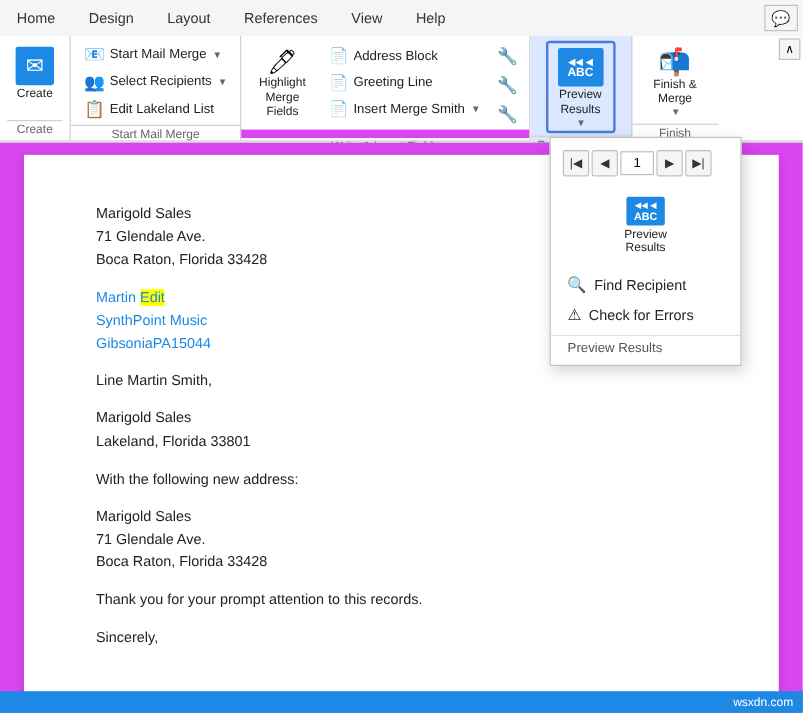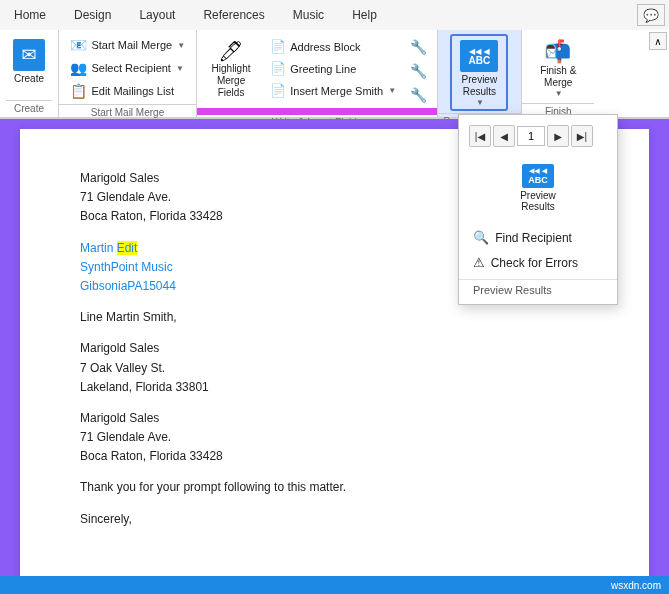--- a/index.html
+++ b/index.html
@@ -39,21 +39,21 @@
 
     .dropdown-preview-btn { display: flex; flex-direction: column; align-items: center; width: 52px; cursor: pointer; margin: 4px auto; padding: 4px; border: 1px solid transparent; border-radius: 3px; }
     .dp-icon { width: 32px; height: 24px; background: #1e88e5; display: flex; flex-direction: column; align-items: center; justify-content: center; color: white; font-size: 9px; border-radius: 2px; }
     .dp-label { font-size: 10px; color: #222; margin-top: 2px; text-align: center; }
 
     .dropdown-item { display: flex; align-items: center; gap: 6px; padding: 5px 14px; cursor: pointer; font-size: 12px; color: #222; }
 
     .dropdown-section-label { font-size: 11px; color: #555; padding: 4px 14px 2px; border-top: 1px solid #e0e0e0; margin-top: 4px; }
 
     
-    .doc-area { background: #8b5cf6; padding: 10px 20px; height: calc(594px - 118px); overflow-y: auto; position: relative; }
+    .doc-area { background: #d946ef; padding: 10px 20px; height: calc(594px - 118px); overflow-y: auto; position: relative; }
     .doc-page { background: #fff; padding: 40px 60px; min-height: 450px; box-shadow: 0 2px 8px rgba(0,0,0,0.15); font-size: 12px; color: #222; line-height: 1.6; }
 
     .doc-line { margin-bottom: 0; }
     .doc-para { margin-bottom: 12px; }
 
     .link-text { color: #1e88e5; }
     .highlight-yellow { background: #ffff00; }
 
     
     .mailings-tab { color: #c0392b; font-weight: 600; border-bottom: 2px solid #c0392b; }
@@ -68,21 +68,21 @@
 <body>
 
 <div class="ribbon">
 
   <div style="display:flex; align-items:stretch; background:#f5f5f5;">
     <div class="tab-bar" style="flex:1; background:#f5f5f5; border-bottom:none;">
       <div class="tab-item">Home</div>
       <div class="tab-item">Design</div>
       <div class="tab-item">Layout</div>
       <div class="tab-item">References</div>
-      <div class="tab-item">Music</div>
+      <div class="tab-item">View</div>
       <div class="tab-item">Help</div>
       <div style="flex:1;"></div>
 
       <div style="display:flex; align-items:center; gap:2px; padding-right:4px;">
         <div style="width:28px; height:22px; border:1px solid #c0c0c0; background:#f5f5f5; display:flex; align-items:center; justify-content:center; cursor:pointer; font-size:13px;">💬</div>
 
       </div>
     </div>
   </div>
 
@@ -100,26 +100,26 @@
 
     <div style="display:flex; flex-direction:column; border-right:1px solid #d0d0d0;">
       <div style="display:flex; flex-direction:column; gap:1px; padding:4px 6px 2px; flex:1;">
         <div class="btn-small">
           <span style="font-size:14px;">📧</span>
           <span class="btn-label-sm">Start Mail Merge</span>
           <span class="chevron">▼</span>
         </div>
         <div class="btn-small">
           <span style="font-size:14px;">👥</span>
-          <span class="btn-label-sm">Select Recipient</span>
+          <span class="btn-label-sm">Select Recipients</span>
           <span class="chevron">▼</span>
         </div>
         <div class="btn-small">
           <span style="font-size:14px;">📋</span>
-          <span class="btn-label-sm">Edit Mailings List</span>
+          <span class="btn-label-sm">Edit Lakeland List</span>
         </div>
       </div>
       <div style="font-size:10px; color:#666; padding:2px 6px 3px; border-top:1px solid #d0d0d0; text-align:center;">Start Mail Merge</div>
     </div>
 
     <div style="display:flex; flex-direction:column; border-right:1px solid #d0d0d0;">
       <div style="display:flex; flex-direction:row; align-items:flex-start; padding:4px 6px 2px; flex:1; gap:6px;">
 
         <div class="highlight-btn">
           <span style="font-size:20px;">🖊</span>
@@ -232,29 +232,29 @@
     <div class="doc-para">
       <div style="display:inline;"><span class="link-text">Martin </span><span class="link-text highlight-yellow">Edit</span></div><br>
       <span class="link-text">SynthPoint Music</span><br>
       <span class="link-text">GibsoniaPA15044</span>
     </div>
 
     <div class="doc-para">Line Martin Smith,</div>
 
 
     <div class="doc-line">Marigold Sales</div>
-    <div class="doc-line">7 Oak Valley St.</div>
     <div class="doc-para">Lakeland, Florida 33801</div>
 
+    <div class="doc-para">With the following new address:</div>
 
     <div class="doc-line">Marigold Sales</div>
     <div class="doc-line">71 Glendale Ave.</div>
     <div class="doc-para">Boca Raton, Florida 33428</div>
 
-    <div class="doc-para">Thank you for your prompt following to this matter.</div>
+    <div class="doc-para">Thank you for your prompt attention to this records.</div>
     <div class="doc-line">Sincerely,</div>
 
   </div>
 </div>
 
 <div class="bottom-bar">
   <span class="bottom-text">wsxdn.com</span>
 </div>
 
 </body></html>

